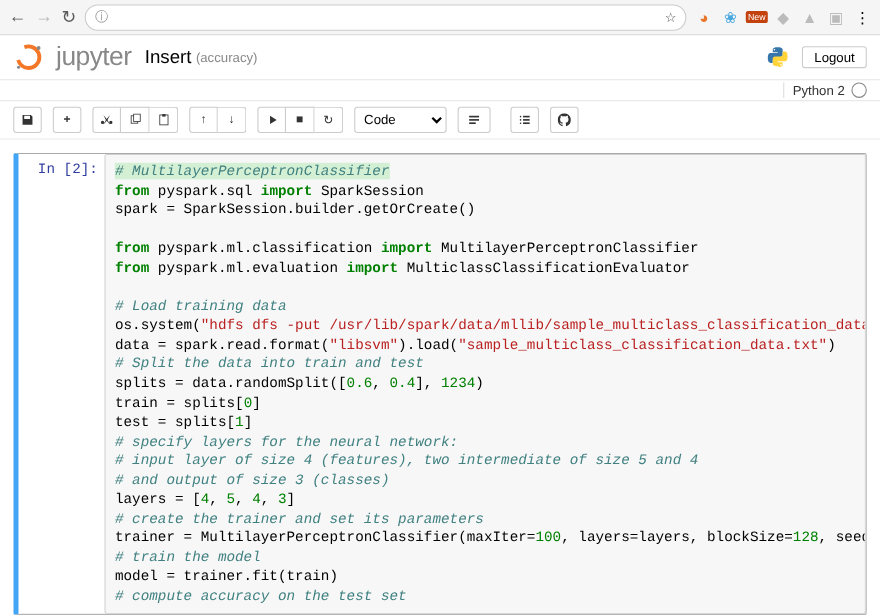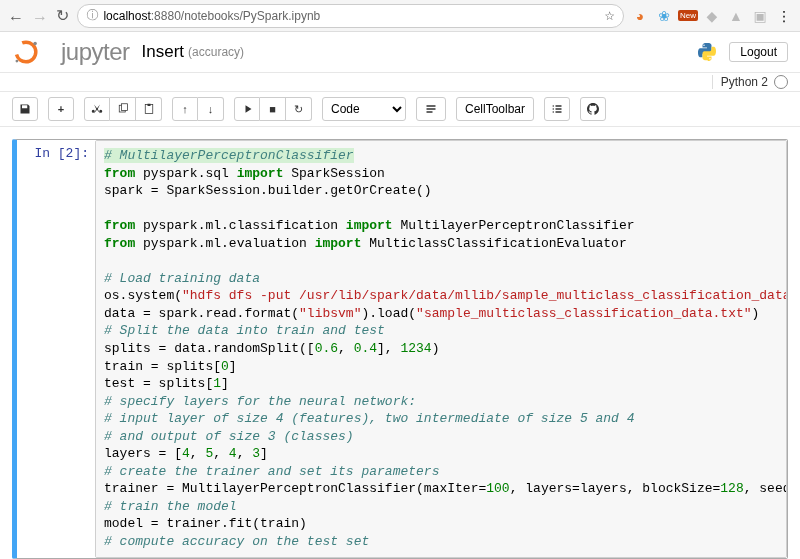--- a/index.html
+++ b/index.html
@@ -9,21 +9,21 @@
 .browser-btn { color: #5a5a5a; font-size: 16px; cursor: pointer; }
 .url-bar { flex: 1; display: flex; align-items: center; background: #fff; border: 1px solid #ccc; border-radius: 14px; height: 24px; padding: 0 8px; font-size: 12px; color: #333; gap: 5px; }
 .url-info { color: #999; font-size: 12px; }
 .url-bolder { color: #000; }
 .browser-icons { display: flex; gap: 8px; align-items: center; }
 .br-icon { width: 16px; height: 16px; font-size: 14px; display: flex; align-items: center; justify-content: center; }
 
 .header { display: flex; align-items: center; padding: 6px 12px; border-bottom: 1px solid #e7e7e7; }
 .jupyter-logo { display: flex; align-items: center; gap: 2px; }
 .logo-img { width: 28px; height: 28px; color: #f37726; }
-.logo-text { font-size: 24px; color: #888; font-weight: 300; letter-spacing: -0.5px; margin-left: 19px; }
+.logo-text { font-size: 24px; color: #888; font-weight: 300; letter-spacing: -0.5px; margin-left: 9px; }
 .notebook-name { font-size: 17px; margin-left: 12px; color: #000; }
 .autosave { font-size: 12px; color: #888; margin-left: 4px; }
 .header-right { margin-left: auto; display: flex; align-items: center; gap: 10px; }
 .python-logo { width: 24px; height: 24px; }
 .logout-btn { border: 1px solid #ccc; background: #fff; padding: 2px 10px; border-radius: 3px; font-size: 12px; cursor: pointer; }
 
 .menubar { display: flex; align-items: center; padding: 2px 12px; border-bottom: 1px solid #e7e7e7; font-size: 13px; }
 .menu-item { padding: 4px 10px; cursor: pointer; color: #333; }
 .kernel-indicator { margin-left: auto; display: flex; align-items: center; gap: 6px; font-size: 12px; color: #333; border-left: 1px solid #ddd; padding-left: 8px; }
 .kernel-dot { width: 14px; height: 14px; border: 1px solid #888; border-radius: 50%; }
@@ -57,21 +57,20 @@
 </style>
 </head>
 <body>
 
 <div class="browser-bar">
   <span class="browser-btn">←</span>
   <span class="browser-btn" style="opacity:.4">→</span>
   <span class="browser-btn">↻</span>
   <div class="url-bar">
     <span class="url-info">ⓘ</span>
-    <span><span class="url-bolder">localhost</span><span style="color:#666">:8880</span><span style="color:#666">/notebooks/PySpark.ipynb</span></span>
     <span style="margin-left:auto" class="star-icon">☆</span>
   </div>
   <div class="browser-icons">
     <span class="br-icon" style="color:#e8762d">◕</span>
     <span class="br-icon" style="color:#4aa8e0">❀</span>
     <span class="br-icon">
         <span style="background:#c2410c;color:#fff;font-size:8px;padding:1px 2px;border-radius:2px">New</span>
       </span>
     <span class="br-icon" style="color:#bbb">◆</span>
     <span class="br-icon" style="color:#bbb">▲</span>
@@ -158,21 +157,20 @@
   </select>
   <div class="tb-sep"></div>
   <button class="tb-btn" style="width:30px">
       <svg viewBox="0 0 16 16">
         <rect x="2" y="3" width="12" height="2" fill="currentColor"></rect>
         <rect x="2" y="7" width="12" height="2" fill="currentColor"></rect>
         <rect x="2" y="11" width="8" height="2" fill="currentColor"></rect>
       </svg>
     </button>
   <div class="tb-sep"></div>
-  <button class="celltoolbar-btn">CellToolbar</button>
   <div class="tb-sep"></div>
   <button class="tb-btn">
       <svg viewBox="0 0 16 16">
         <circle cx="3" cy="4" r="1" fill="currentColor"></circle>
         <rect x="6" y="3" width="8" height="2" fill="currentColor"></rect>
         <circle cx="3" cy="8" r="1" fill="currentColor"></circle>
         <rect x="6" y="7" width="8" height="2" fill="currentColor"></rect>
         <circle cx="3" cy="12" r="1" fill="currentColor"></circle>
         <rect x="6" y="11" width="8" height="2" fill="currentColor"></rect>
       </svg>

